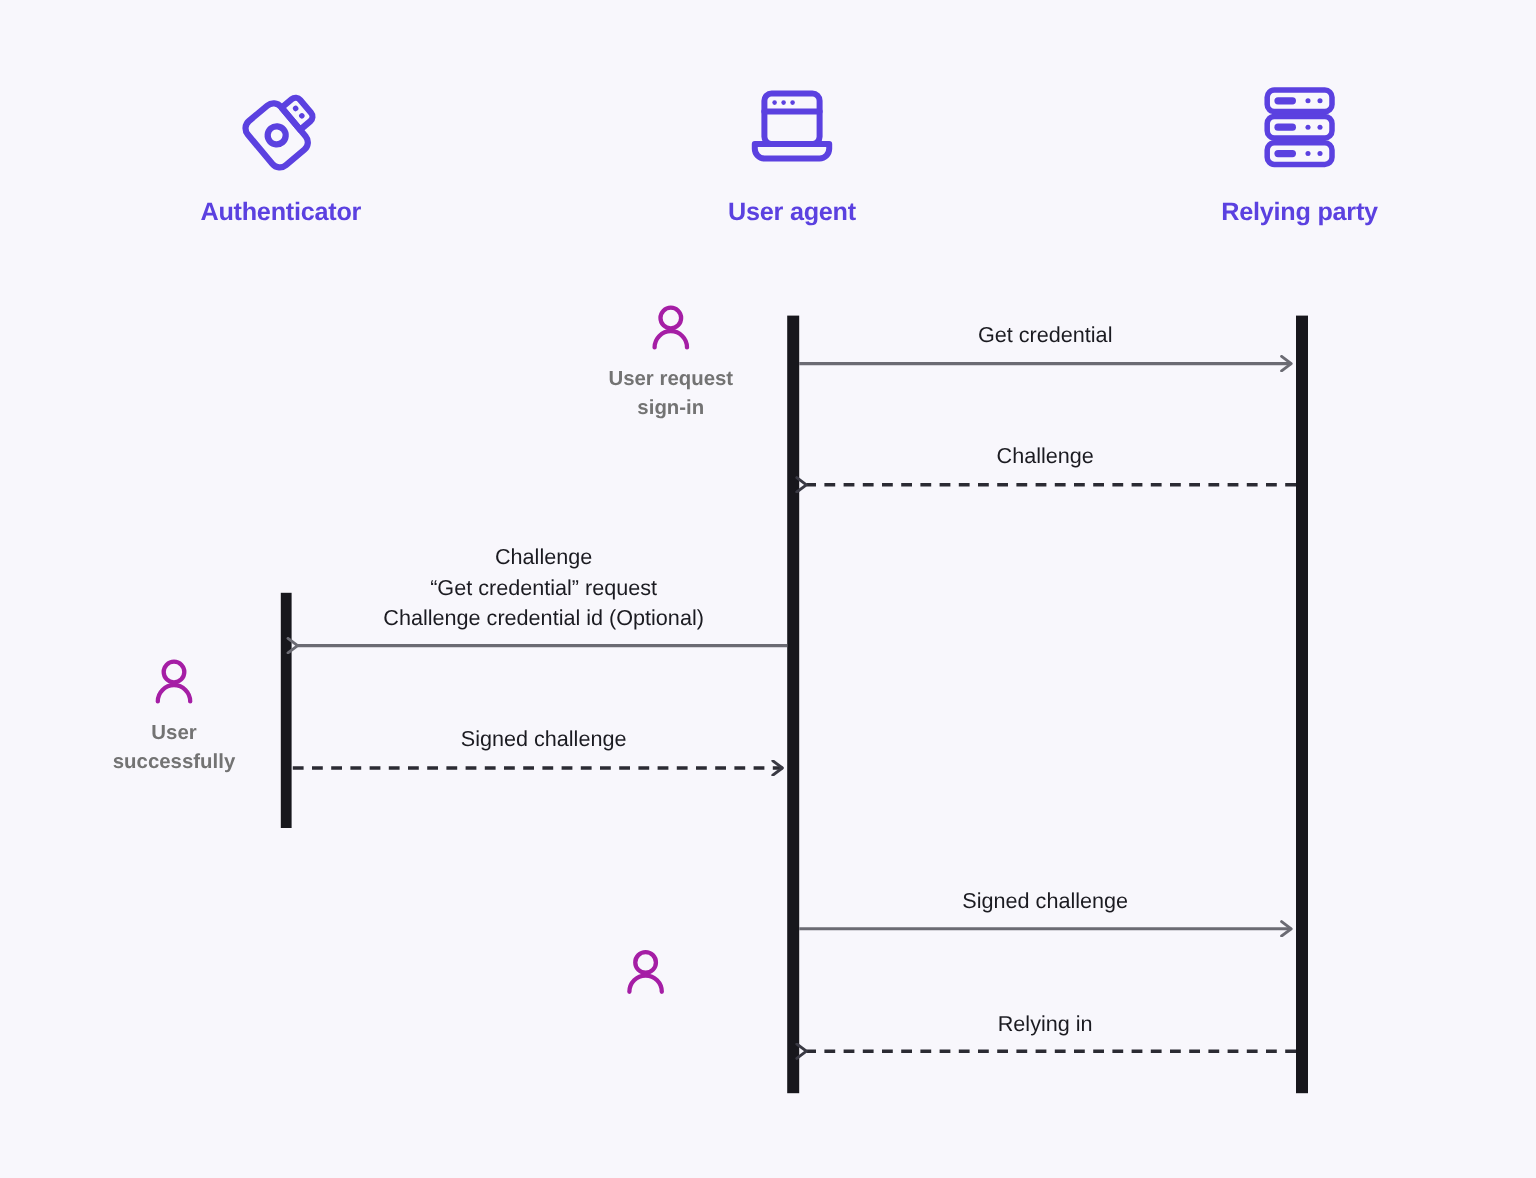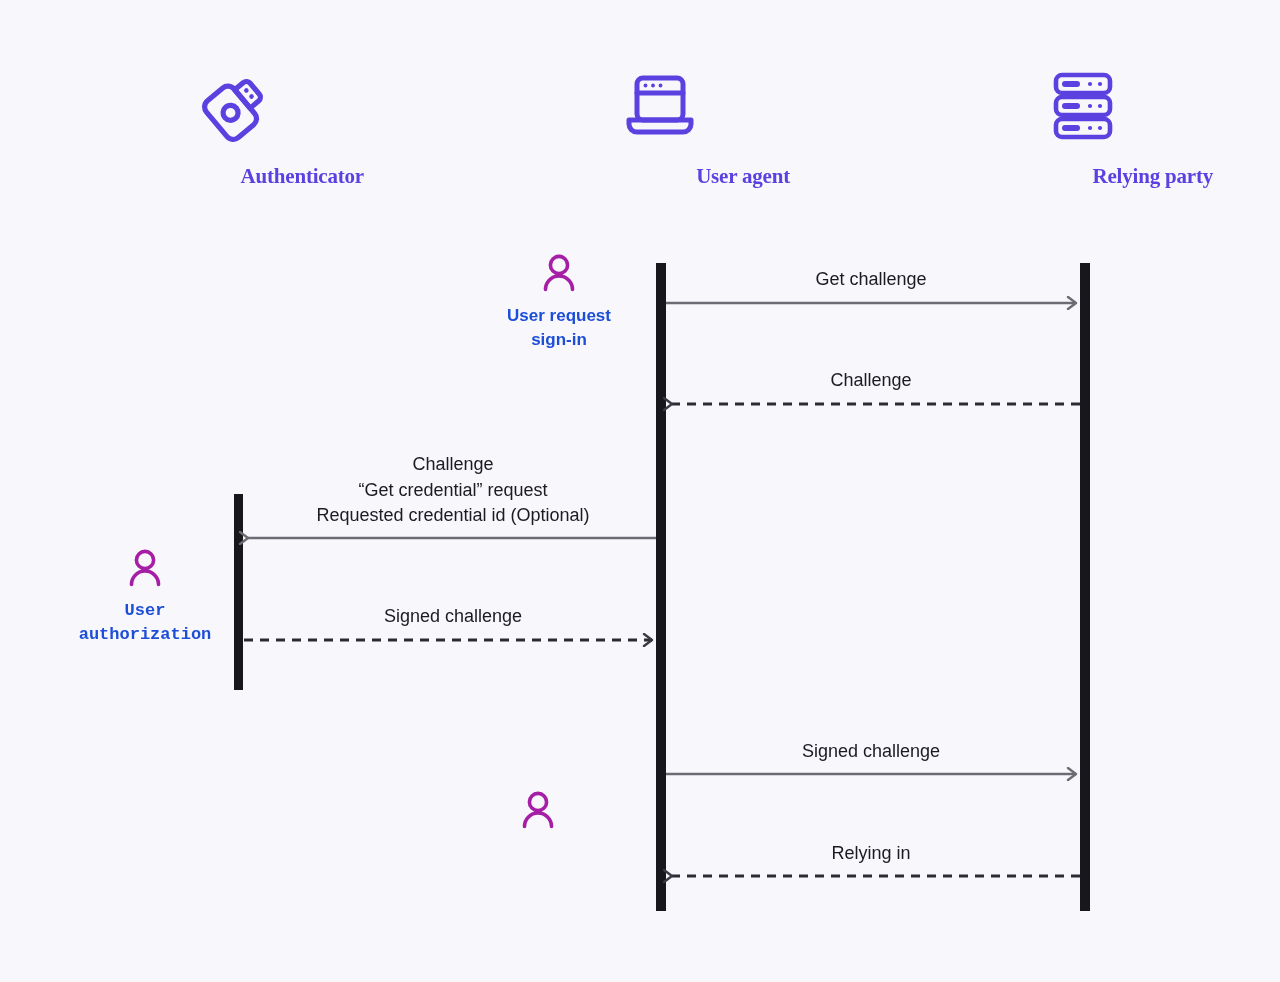--- a/index.html
+++ b/index.html
@@ -16,24 +16,23 @@
   }
   #stage {
     position: relative;
     width: 1280px;
     height: 982px;
   }
 
   
   .actor {
     position: absolute;
-    text-align: right;
+    text-align: center;
     width: 260px;
     user-select: none;
-    font-family: Liberation Serif, serif;
   }
   .actor .icon-wrap {
     height: 100px;
     display: flex;
     align-items: center;
     justify-content: center;
   }
   .actor .actor-label {
     margin-top: 8px;
     font-size: 21px;
@@ -63,25 +62,25 @@
   .user-note .icon-wrap {
     height: 48px;
     display: flex;
     align-items: center;
     justify-content: center;
   }
   .user-note .note-label {
     margin-top: 6px;
     font-size: 17px;
     font-weight: bold;
-    color: #1d4ed8;
+    color: #737373;
     line-height: 1.42;
   }
   #note-request  { left: 464px; top: 250px; }
-  #note-authz    { left: 50px;  top: 545px; font-family: Liberation Mono, monospace; }
+  #note-authz    { left: 50px;  top: 545px; }
   #note-signedin { left: 443px; top: 787px; }
 
   
   .msg-label {
     position: absolute;
     font-size: 18px;
     color: #1b1b21;
     text-align: center;
     line-height: 1.42;
     white-space: nowrap;
@@ -182,31 +181,31 @@
     <line x1="656" y1="538" x2="248" y2="538" stroke="#6b6b73" stroke-width="2.6" marker-end="url(#head-solid-l)"></line>
 
     <line x1="244" y1="640" x2="652" y2="640" stroke="#2b2b33" stroke-width="2.8" stroke-dasharray="9 7" marker-end="url(#head-dash-r)"></line>
 
     <line x1="666" y1="774" x2="1076" y2="774" stroke="#6b6b73" stroke-width="2.6" marker-end="url(#head-solid-r)"></line>
 
     <line x1="1080" y1="876" x2="672" y2="876" stroke="#2b2b33" stroke-width="2.8" stroke-dasharray="9 7" marker-end="url(#head-dash-l)"></line>
   </svg>
 
   <div class="msg-label" style="left:666px; top:267px; width:410px;">
-    <div>Get challenge</div>
+    <div>Get credential</div>
   </div>
 
   <div class="msg-label" style="left:666px; top:368px; width:410px;">
     <div>Challenge</div>
   </div>
 
   <div class="msg-label" style="left:248px; top:452px; width:410px;">
     <div>Challenge</div>
     <div>“Get credential” request</div>
-    <div>Requested credential id (Optional)</div>
+    <div>Challenge credential id (Optional)</div>
   </div>
 
   <div class="msg-label" style="left:248px; top:604px; width:410px;">
     <div>Signed challenge</div>
   </div>
 
   <div class="msg-label" style="left:666px; top:739px; width:410px;">
     <div>Signed challenge</div>
   </div>
 
@@ -233,21 +232,21 @@
     <div class="icon-wrap">
       <svg width="46" height="46" viewBox="0 0 46 46" aria-hidden="true">
         <g fill="none" stroke="#a51ea5" stroke-width="3.6" stroke-linecap="round">
           <circle cx="23" cy="14" r="8.6"></circle>
           <path d="M9.5 38.5 a13.5 13.5 0 0 1 27 0"></path>
         </g>
       </svg>
     </div>
     <div class="note-label">
       <div>User</div>
-      <div>authorization</div>
+      <div>successfully</div>
     </div>
   </div>
 
   <div class="user-note" id="note-signedin">
     <div class="icon-wrap">
       <svg width="46" height="46" viewBox="0 0 46 46" aria-hidden="true">
         <g fill="none" stroke="#a51ea5" stroke-width="3.6" stroke-linecap="round">
           <circle cx="23" cy="14" r="8.6"></circle>
           <path d="M9.5 38.5 a13.5 13.5 0 0 1 27 0"></path>
         </g>

